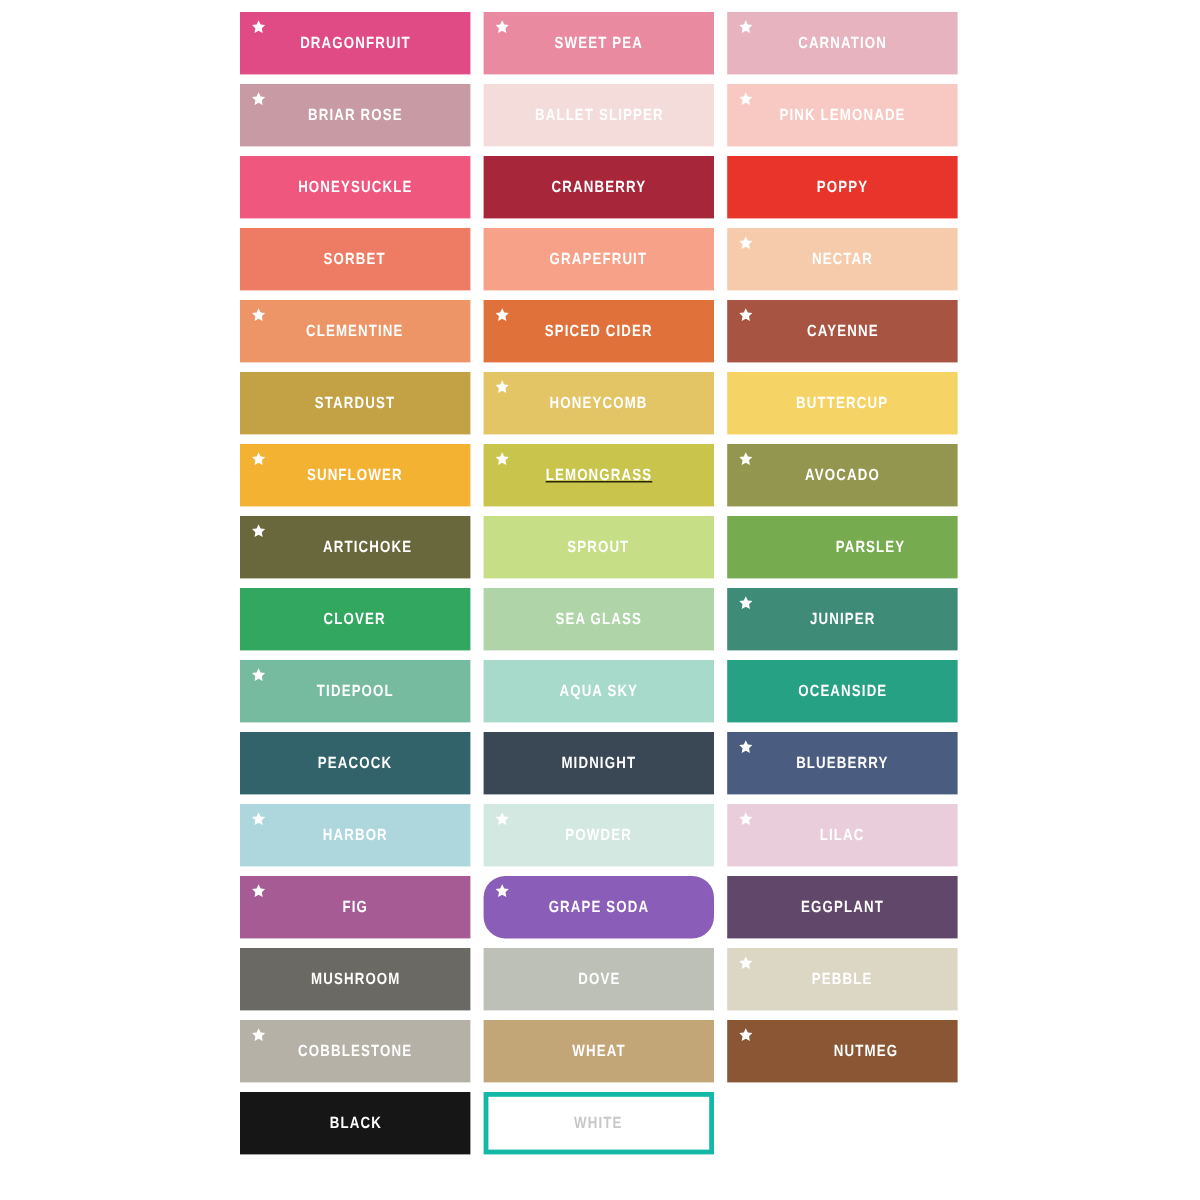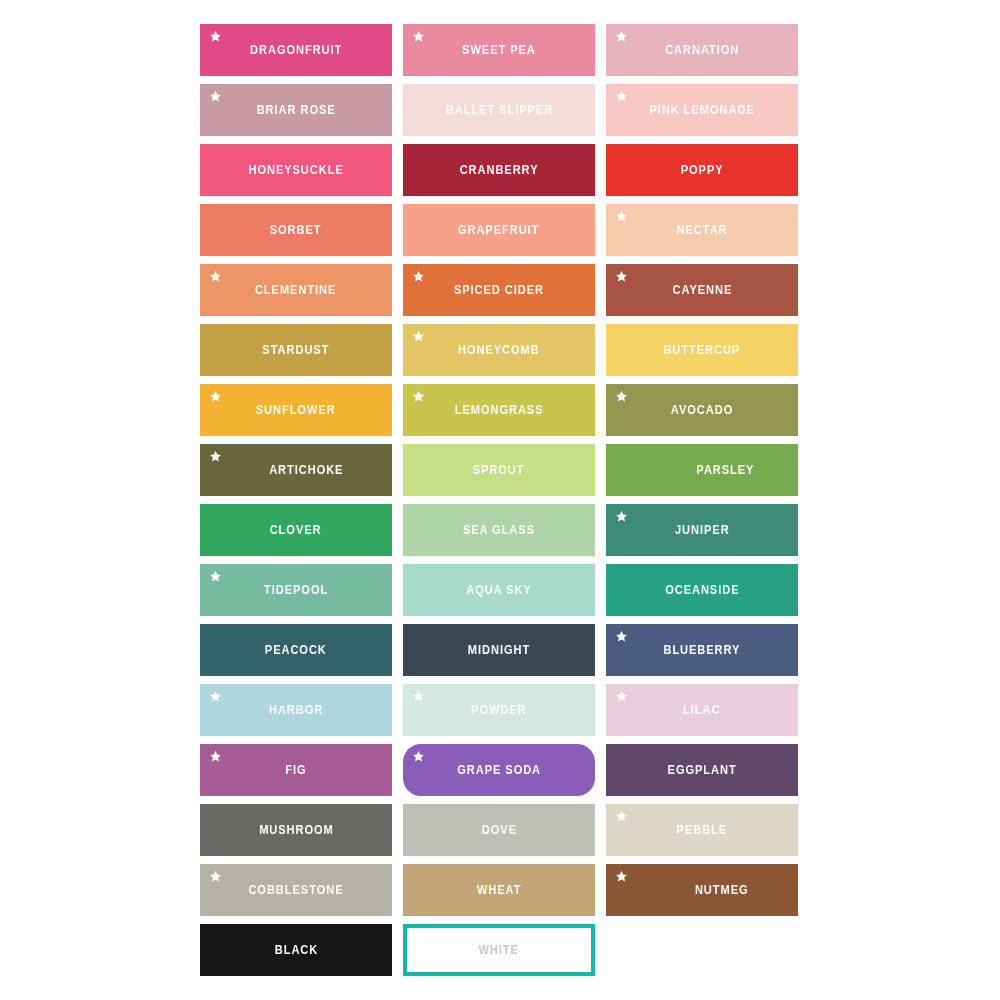--- a/index.html
+++ b/index.html
@@ -10,21 +10,21 @@
   }
   body {
     width: 1000px;
     height: 1000px;
     font-family: "Liberation Sans", sans-serif;
     overflow: hidden;
   }
   #palette-grid {
     position: absolute;
     left: 200px;
-    top: 24px;
+    top: 10px;
     width: 540px;
     display: grid;
     grid-template-columns: repeat(3, 192px);
     grid-auto-rows: 52px;
     column-gap: 11px;
     row-gap: 8px;
   }
   .swatch {
     position: relative;
     display: flex;
@@ -171,21 +171,21 @@
       <span class="swatch-label" style="color: rgb(255, 255, 255);">BUTTERCUP</span>
     </div>
     <div class="swatch" style="background: rgb(244, 178, 51);">
       <span class="star-icon">
         <svg viewBox="0 0 24 24" aria-hidden="true">
           <path fill="#ffffff" d="M12 1.6l3.1 6.6 7 .9-5.1 4.9 1.3 7.1L12 17.6 5.7 21.1 7 14 1.9 9.1l7-.9z"></path>
         </svg>
       </span>
       <span class="swatch-label" style="color: rgb(255, 255, 255);">SUNFLOWER</span>
     </div>
-    <div class="swatch" style="background: rgb(200, 196, 76);">
+    <div class="swatch" style="background: rgb(200, 196, 76); text-decoration: underline;">
       <span class="star-icon">
         <svg viewBox="0 0 24 24" aria-hidden="true">
           <path fill="#ffffff" d="M12 1.6l3.1 6.6 7 .9-5.1 4.9 1.3 7.1L12 17.6 5.7 21.1 7 14 1.9 9.1l7-.9z"></path>
         </svg>
       </span>
       <span class="swatch-label" style="color: rgb(255, 255, 255);">LEMONGRASS</span>
     </div>
     <div class="swatch" style="background: rgb(147, 150, 79);">
       <span class="star-icon">
         <svg viewBox="0 0 24 24" aria-hidden="true">

